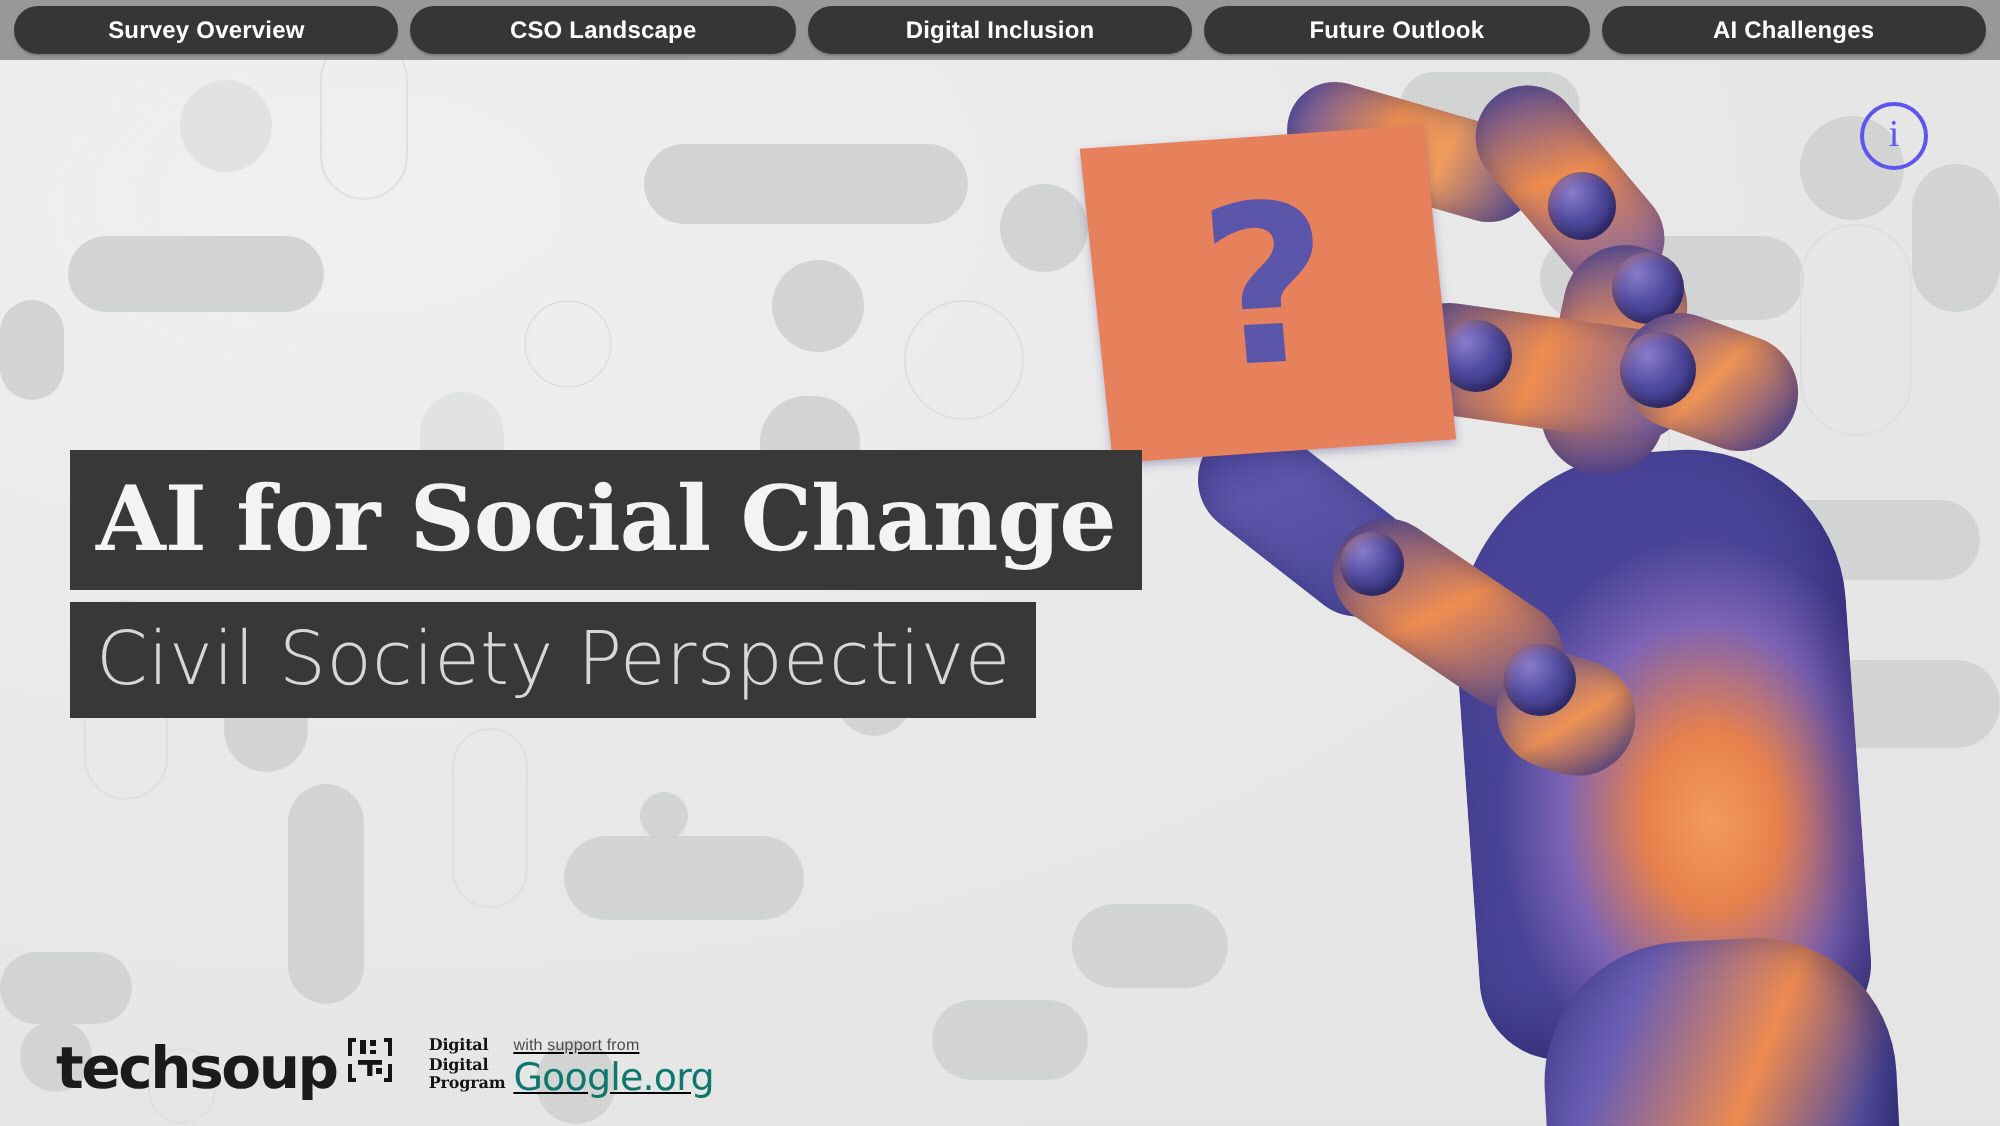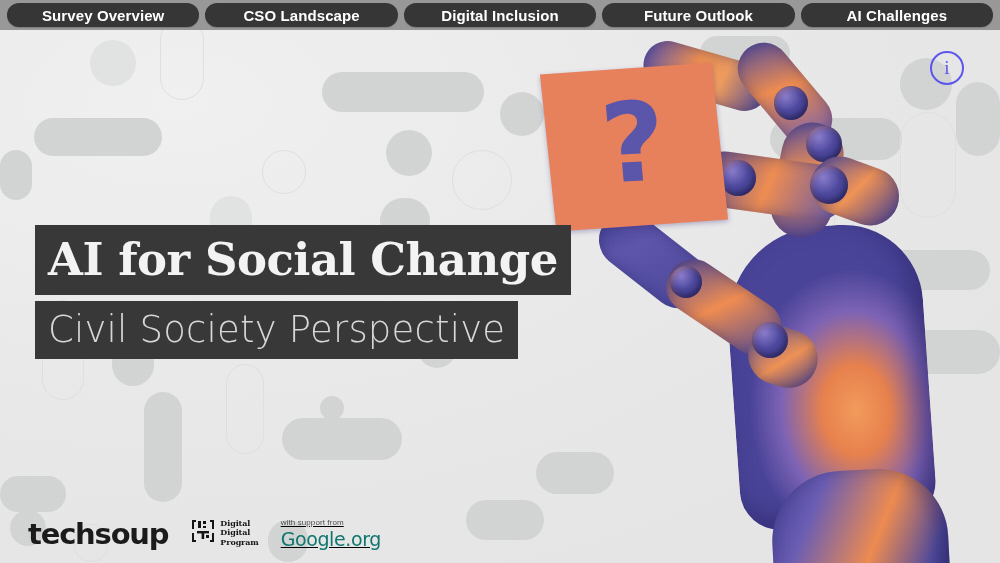--- a/index.html
+++ b/index.html
@@ -67,21 +67,21 @@
     justify-content: space-between;
     padding: 0 7px;
     gap: 6px;
   }
   .tab {
     flex: 1 1 0;
     height: 24px;
     border-radius: 999px;
     background: #363636;
     color: #ffffff;
-    font-size: 15px;
+    font-size: 12px;
     font-weight: bold;
     letter-spacing: .1px;
     display: flex;
     align-items: center;
     justify-content: center;
     cursor: pointer;
     white-space: nowrap;
     box-shadow: 0 1px 1px rgba(0,0,0,.18);
   }
 
@@ -231,21 +231,21 @@
   }
 
   
   #footer {
     position: absolute;
     left: 28px;
     bottom: 12px;
     z-index: 10;
     display: flex;
     align-items: flex-end;
-    gap: 22px;
+    gap: 4px;
   }
   #techsoup-logo {
     font-family: "DejaVu Sans", sans-serif;
     font-weight: bold;
     font-size: 29px;
     letter-spacing: -1.2px;
     color: #1b1b1b;
     line-height: 1;
     padding-bottom: 2px;
   }
@@ -256,20 +256,21 @@
     padding-bottom: 3px;
   }
   #dap-mark { flex: 0 0 auto; }
   #dap-text {
     font-family: "DejaVu Serif", serif;
     font-weight: bold;
     font-size: 8px;
     line-height: 1.18;
     color: #141414;
     letter-spacing: -.1px;
+    margin-left: 12px;
   }
   #google-block { padding-bottom: 2px; text-decoration: underline; }
   #support-text {
     font-family: "Liberation Sans", sans-serif;
     font-size: 8px;
     color: #4d4d4d;
     line-height: 1;
     margin-bottom: 3px;
     letter-spacing: .1px;
   }

